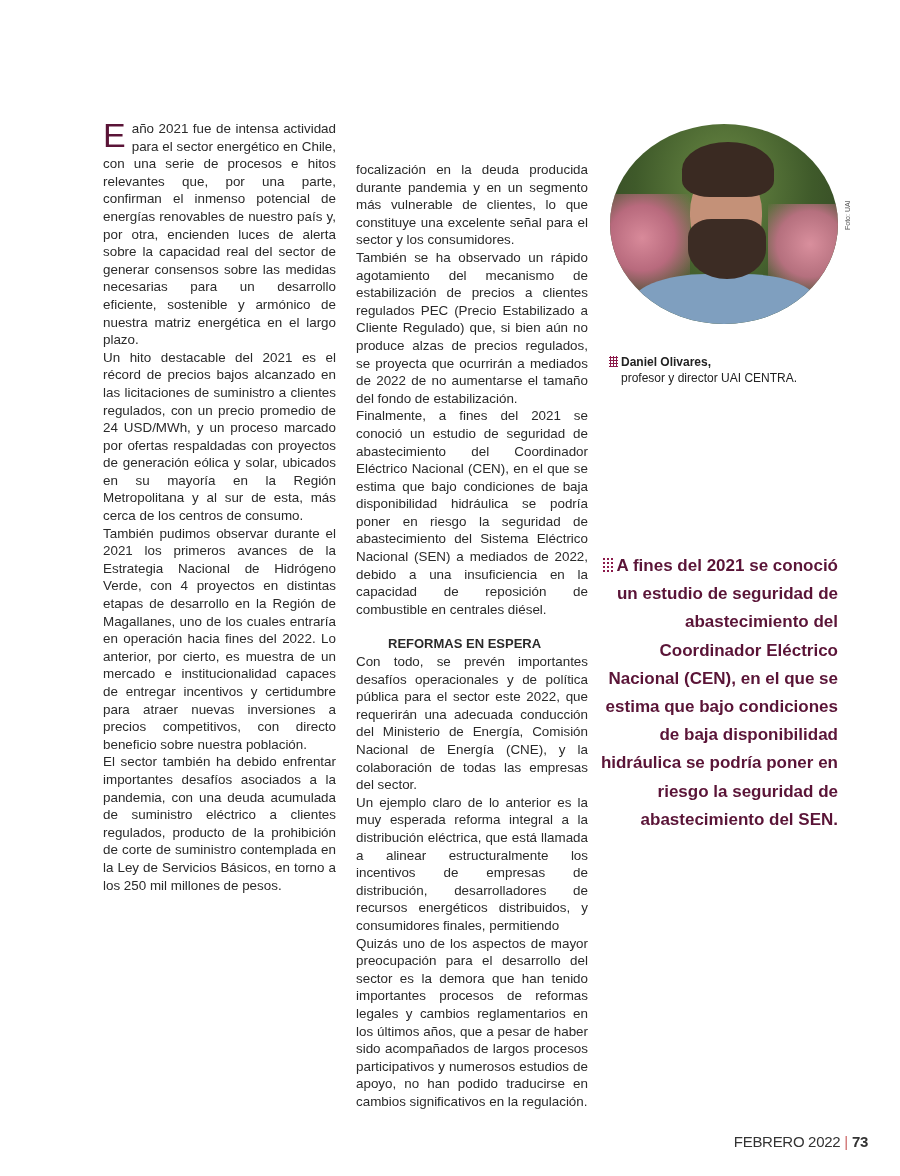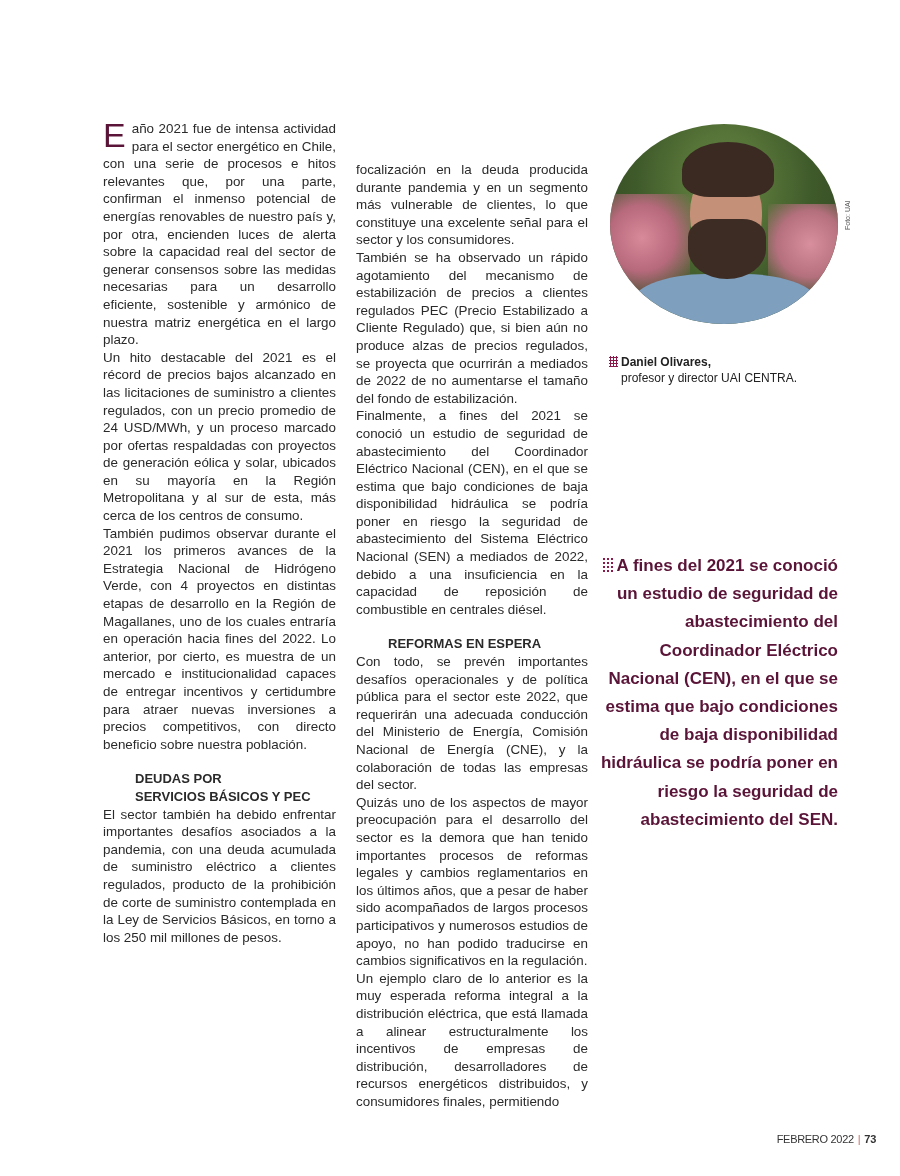--- a/index.html
+++ b/index.html
@@ -25,43 +25,42 @@
     .photo-credit { position: absolute; left: 844px; top: 230px; font-size: 7px; color: #555; transform: rotate(-90deg); transform-origin: left top; white-space: nowrap; }
     .caption { position: absolute; left: 609px; top: 354px; font-size: 12px; line-height: 16px; color: #222; }
     .caption .name { font-weight: bold; }
     .caption .role { padding-left: 12px; }
     .dots-icon { display: inline-block; width: 9px; height: 11px; margin-right: 3px; vertical-align: -1px;
                  background-image: radial-gradient(circle, #8b1a4a 1px, transparent 1.2px);
                  background-size: 3px 3px; }
     .quote { position: absolute; right: 62px; top: 552px; width: 240px; text-align: right;
              color: #5a1437; font-weight: bold; font-size: 17px; line-height: 28.2px; }
     .quote .dots-icon { width: 12px; height: 15px; background-image: radial-gradient(circle, #8b1a4a 1.2px, transparent 1.4px); background-size: 4px 4px; vertical-align: -1px; }
-    .footer { position: absolute; right: 24px; top: 1133px; font-size: 11px; color: #333; letter-spacing: -0.3px; }
+    .footer { position: absolute; right: 32px; top: 1133px; font-size: 15px; color: #333; letter-spacing: -0.3px; }
     .footer .sep { color: #c66; margin: 0 4px; }
     .footer .pnum { font-weight: bold; }
   </style>
 </head>
 <body>
 
 <div id="col1" class="col">
   <p><span class="dropcap">E</span><span>año 2021 fue de intensa actividad para el sector energético en Chile, con una serie de procesos e hitos relevantes que, por una parte, confirman el inmenso potencial de energías renovables de nuestro país y, por otra, encienden luces de alerta sobre la capacidad real del sector de generar consensos sobre las medidas necesarias para un desarrollo eficiente, sostenible y armónico de nuestra matriz energética en el largo plazo.</span></p>
   <p>Un hito destacable del 2021 es el récord de precios bajos alcanzado en las licitaciones de suministro a clientes regulados, con un precio promedio de 24 USD/MWh, y un proceso marcado por ofertas respaldadas con proyectos de generación eólica y solar, ubicados en su mayoría en la Región Metropolitana y al sur de esta, más cerca de los centros de consumo.</p>
   <p>También pudimos observar durante el 2021 los primeros avances de la Estrategia Nacional de Hidrógeno Verde, con 4 proyectos en distintas etapas de desarrollo en la Región de Magallanes, uno de los cuales entraría en operación hacia fines del 2022. Lo anterior, por cierto, es muestra de un mercado e institucionalidad capaces de entregar incentivos y certidumbre para atraer nuevas inversiones a precios competitivos, con directo beneficio sobre nuestra población.</p>
-  <p class="subhead"><span>DEUDAS POR</span><br><span>SERVICIOS BÁSICOS Y PEC</span></p>
   <p>El sector también ha debido enfrentar importantes desafíos asociados a la pandemia, con una deuda acumulada de suministro eléctrico a clientes regulados, producto de la prohibición de corte de suministro contemplada en la Ley de Servicios Básicos, en torno a los 250 mil millones de pesos.</p>
 </div>
 
 <div id="col2" class="col">
   <p>focalización en la deuda producida durante pandemia y en un segmento más vulnerable de clientes, lo que constituye una excelente señal para el sector y los consumidores.</p>
   <p>También se ha observado un rápido agotamiento del mecanismo de estabilización de precios a clientes regulados PEC (Precio Estabilizado a Cliente Regulado) que, si bien aún no produce alzas de precios regulados, se proyecta que ocurrirán a mediados de 2022 de no aumentarse el tamaño del fondo de estabilización.</p>
   <p>Finalmente, a fines del 2021 se conoció un estudio de seguridad de abastecimiento del Coordinador Eléctrico Nacional (CEN), en el que se estima que bajo condiciones de baja disponibilidad hidráulica se podría poner en riesgo la seguridad de abastecimiento del Sistema Eléctrico Nacional (SEN) a mediados de 2022, debido a una insuficiencia en la capacidad de reposición de combustible en centrales diésel.</p>
   <p class="subhead">REFORMAS EN ESPERA</p>
   <p>Con todo, se prevén importantes desafíos operacionales y de política pública para el sector este 2022, que requerirán una adecuada conducción del Ministerio de Energía, Comisión Nacional de Energía (CNE), y la colaboración de todas las empresas del sector.</p>
+  <p>Un ejemplo claro de lo anterior es la muy esperada reforma integral a la distribución eléctrica, que está llamada a alinear estructuralmente los incentivos de empresas de distribución, desarrolladores de recursos energéticos distribuidos, y consumidores finales, permitiendo</p>
   <p>Quizás uno de los aspectos de mayor preocupación para el desarrollo del sector es la demora que han tenido importantes procesos de reformas legales y cambios reglamentarios en los últimos años, que a pesar de haber sido acompañados de largos procesos participativos y numerosos estudios de apoyo, no han podido traducirse en cambios significativos en la regulación.</p>
-  <p>Un ejemplo claro de lo anterior es la muy esperada reforma integral a la distribución eléctrica, que está llamada a alinear estructuralmente los incentivos de empresas de distribución, desarrolladores de recursos energéticos distribuidos, y consumidores finales, permitiendo</p>
 </div>
 
 <div class="photo-wrap">
   <div class="photo">
     <div class="flowers-l"></div>
     <div class="flowers-r"></div>
     <div class="shirt"></div>
     <div class="face"></div>
     <div class="hair"></div>
     <div class="beard"></div>

